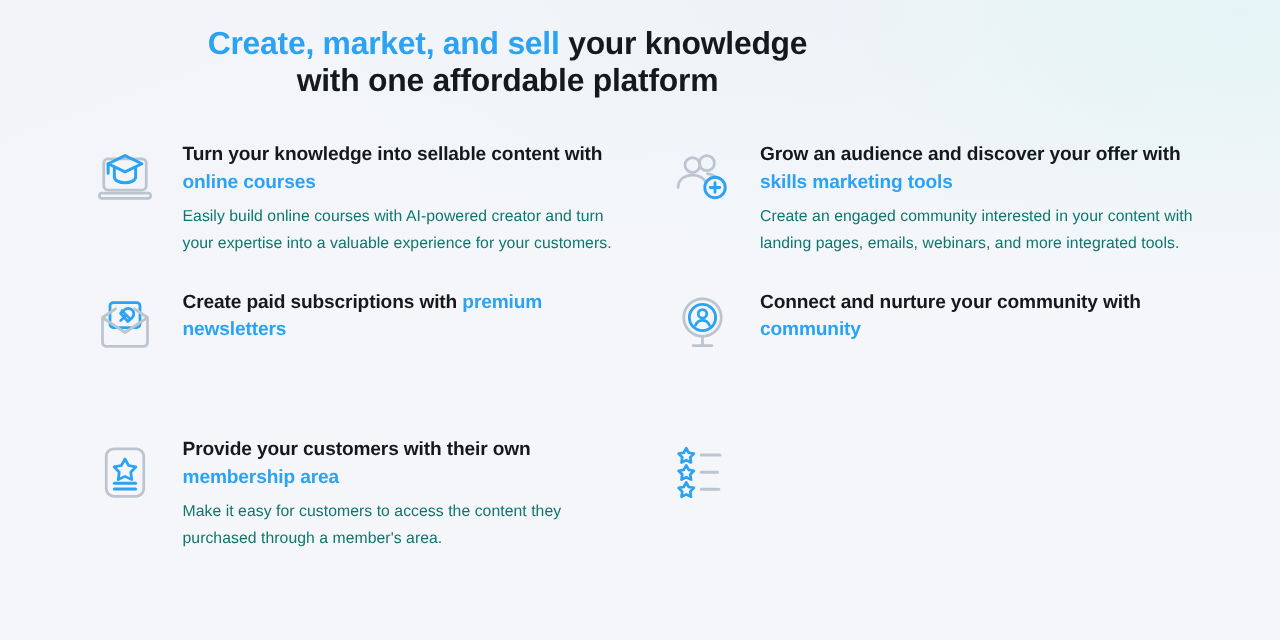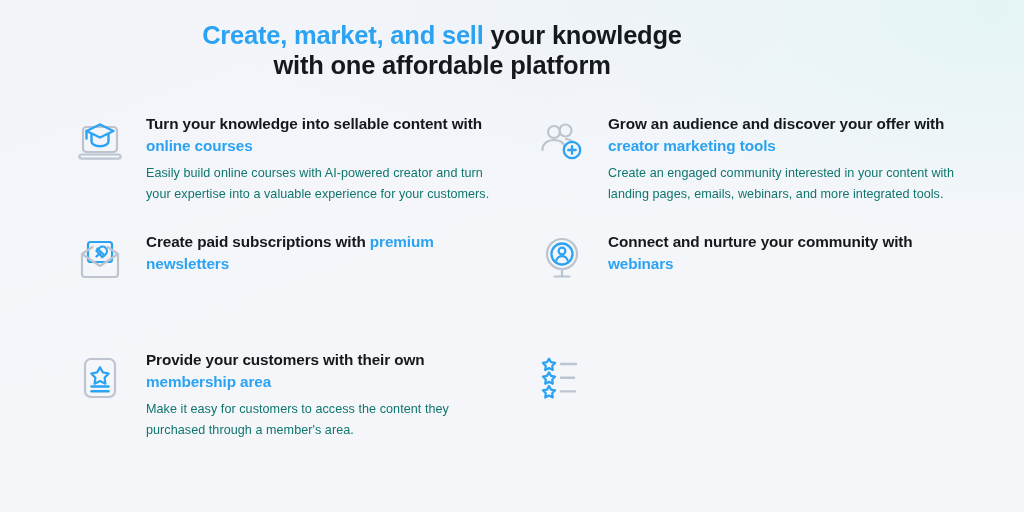--- a/index.html
+++ b/index.html
@@ -31,21 +31,20 @@
     position: absolute;
     top: 20px;
     left: 0;
     width: 812px;
     text-align: center;
     font-size: 25.5px;
     font-weight: 700;
     line-height: 30px;
     letter-spacing: -0.2px;
     color: #16191c;
-    margin-left: 36px;
   }
   .headline .accent { color: #2ba3f2; }
   .headline .line2 { display: block; }
 
   
   .features {
     position: absolute;
     top: 112px;
     left: 72px;
     width: 890px;
@@ -127,21 +126,21 @@
         <svg width="52" height="52" viewBox="0 0 52 52" fill="none">
           <circle cx="18" cy="16" r="6" stroke="#bcc5cf" stroke-width="2.2"></circle>
           <circle cx="29.5" cy="14.5" r="6" stroke="#bcc5cf" stroke-width="2.2"></circle>
           <path d="M6.5 34 C6.5 27.6 11.6 24 18 24 C24.4 24 29.5 27.6 29.5 34" stroke="#bcc5cf" stroke-width="2.2" stroke-linecap="round"></path>
           <path d="M30 23 C35.6 23.4 39.8 27 40.2 32" stroke="#bcc5cf" stroke-width="2.2" stroke-linecap="round"></path>
           <circle cx="36" cy="34" r="8.2" fill="#f3f5f9" stroke="#2ba3f2" stroke-width="2.3"></circle>
           <path d="M36 30.2 V37.8 M32.2 34 H39.8" stroke="#2ba3f2" stroke-width="2.3" stroke-linecap="round"></path>
         </svg>
       </div>
       <div class="feature-body">
-        <div class="feature-title"><span>Grow an audience and discover your offer with </span><span class="hl">creator marketing tools</span></div>
+        <div class="feature-title"><span>Grow an audience and discover your offer with </span><span class="hl">skills marketing tools</span></div>
         <div class="feature-desc wide">Create an engaged community interested in your content with landing pages, emails, webinars, and more integrated tools.</div>
       </div>
     </div>
 
     <div class="feature">
       <div class="feature-icon">
         <svg width="52" height="52" viewBox="0 0 52 52" fill="none">
           <rect x="14" y="8" width="24" height="20" rx="2.6" stroke="#2ba3f2" stroke-width="2.2"></rect>
           <path d="M22.5 22.5 L27 18 M23.5 14.5 L29.5 20.5" stroke="#2ba3f2" stroke-width="2.2" stroke-linecap="round"></path>
           <path d="M28.8 13.2 C31.2 13.2 33.2 15.2 33.2 17.6 C33.2 20 31.2 22 28.8 22 L24.5 22 L24.5 13.2 Z" stroke="#2ba3f2" stroke-width="2.2" stroke-linejoin="round" fill="none" transform="rotate(-42 28 17.6)"></path>
@@ -161,21 +160,21 @@
         <svg width="52" height="52" viewBox="0 0 52 52" fill="none">
           <circle cx="26" cy="20" r="15" stroke="#bcc5cf" stroke-width="2.2"></circle>
           <circle cx="26" cy="20" r="10.5" stroke="#2ba3f2" stroke-width="2.3"></circle>
           <circle cx="26" cy="17" r="3.4" stroke="#2ba3f2" stroke-width="2.2"></circle>
           <path d="M20.4 26.2 C21.4 23.6 23.5 22.2 26 22.2 C28.5 22.2 30.6 23.6 31.6 26.2" stroke="#2ba3f2" stroke-width="2.2" stroke-linecap="round" fill="none"></path>
           <path d="M26 35 V42" stroke="#bcc5cf" stroke-width="2.2" stroke-linecap="round"></path>
           <path d="M18.5 42.5 H33.5" stroke="#bcc5cf" stroke-width="2.2" stroke-linecap="round"></path>
         </svg>
       </div>
       <div class="feature-body">
-        <div class="feature-title"><span>Connect and nurture your community with </span><span class="hl">webinars</span></div>
+        <div class="feature-title"><span>Connect and nurture your community with </span><span class="hl">community</span></div>
       </div>
     </div>
 
     <div class="feature">
       <div class="feature-icon">
         <svg width="52" height="52" viewBox="0 0 52 52" fill="none">
           <rect x="11" y="7" width="30" height="38" rx="6" stroke="#bcc5cf" stroke-width="2.2"></rect>
           <path d="M26 15.2 L28.9 20.4 L34.7 21.5 L30.6 25.8 L31.4 31.7 L26 29.1 L20.6 31.7 L21.4 25.8 L17.3 21.5 L23.1 20.4 Z" stroke="#2ba3f2" stroke-width="2.2" stroke-linejoin="round" fill="none"></path>
           <path d="M17.5 34.5 H34.5" stroke="#2ba3f2" stroke-width="2.4" stroke-linecap="round"></path>
           <path d="M17.5 39.2 H34.5" stroke="#2ba3f2" stroke-width="2.4" stroke-linecap="round"></path>

